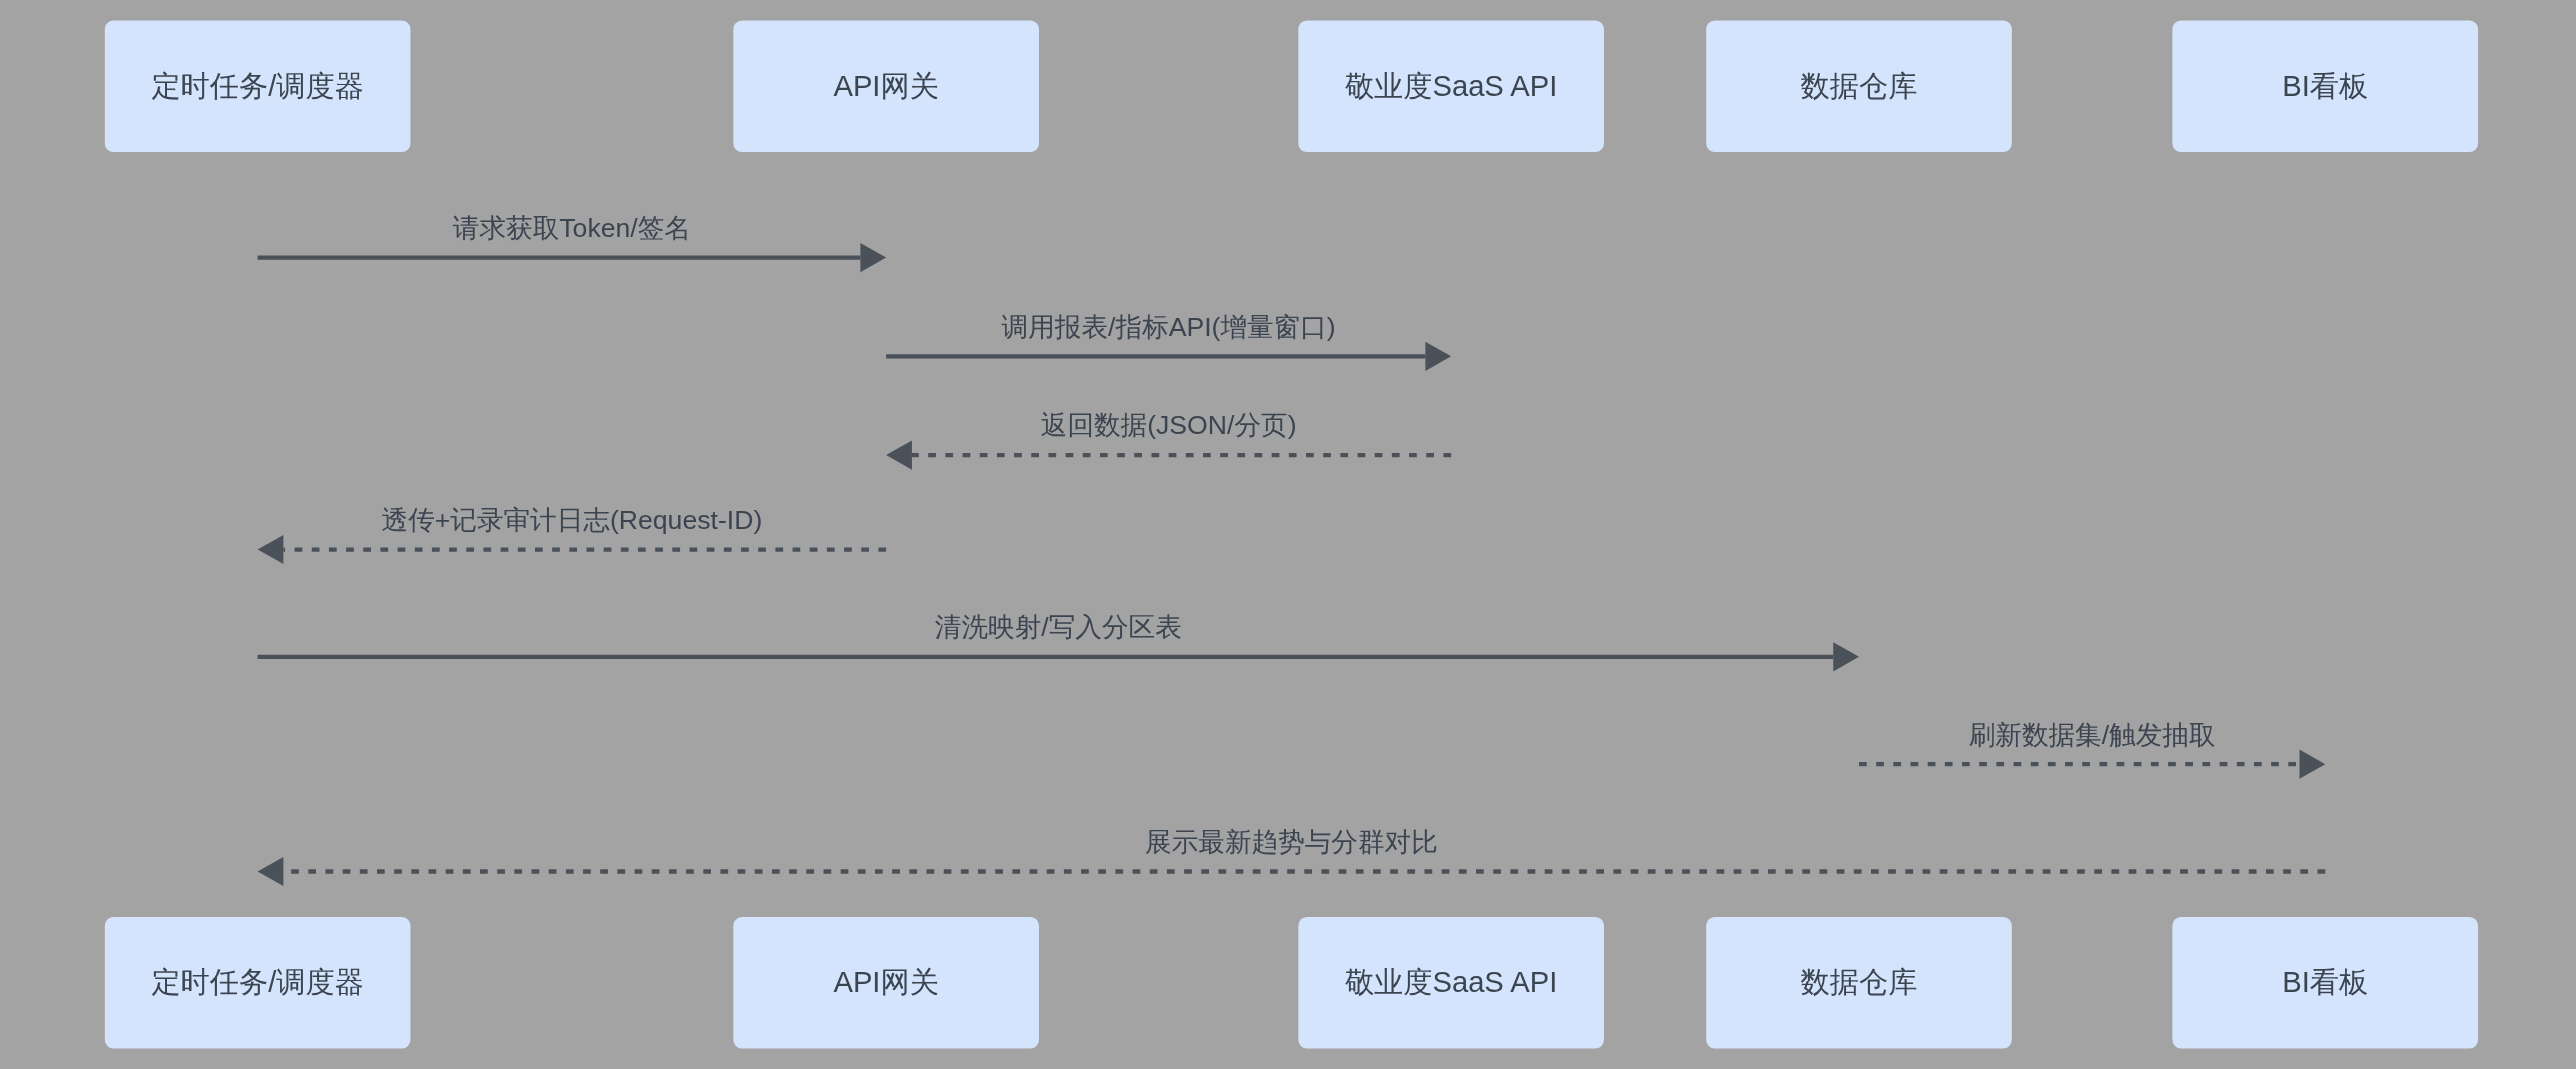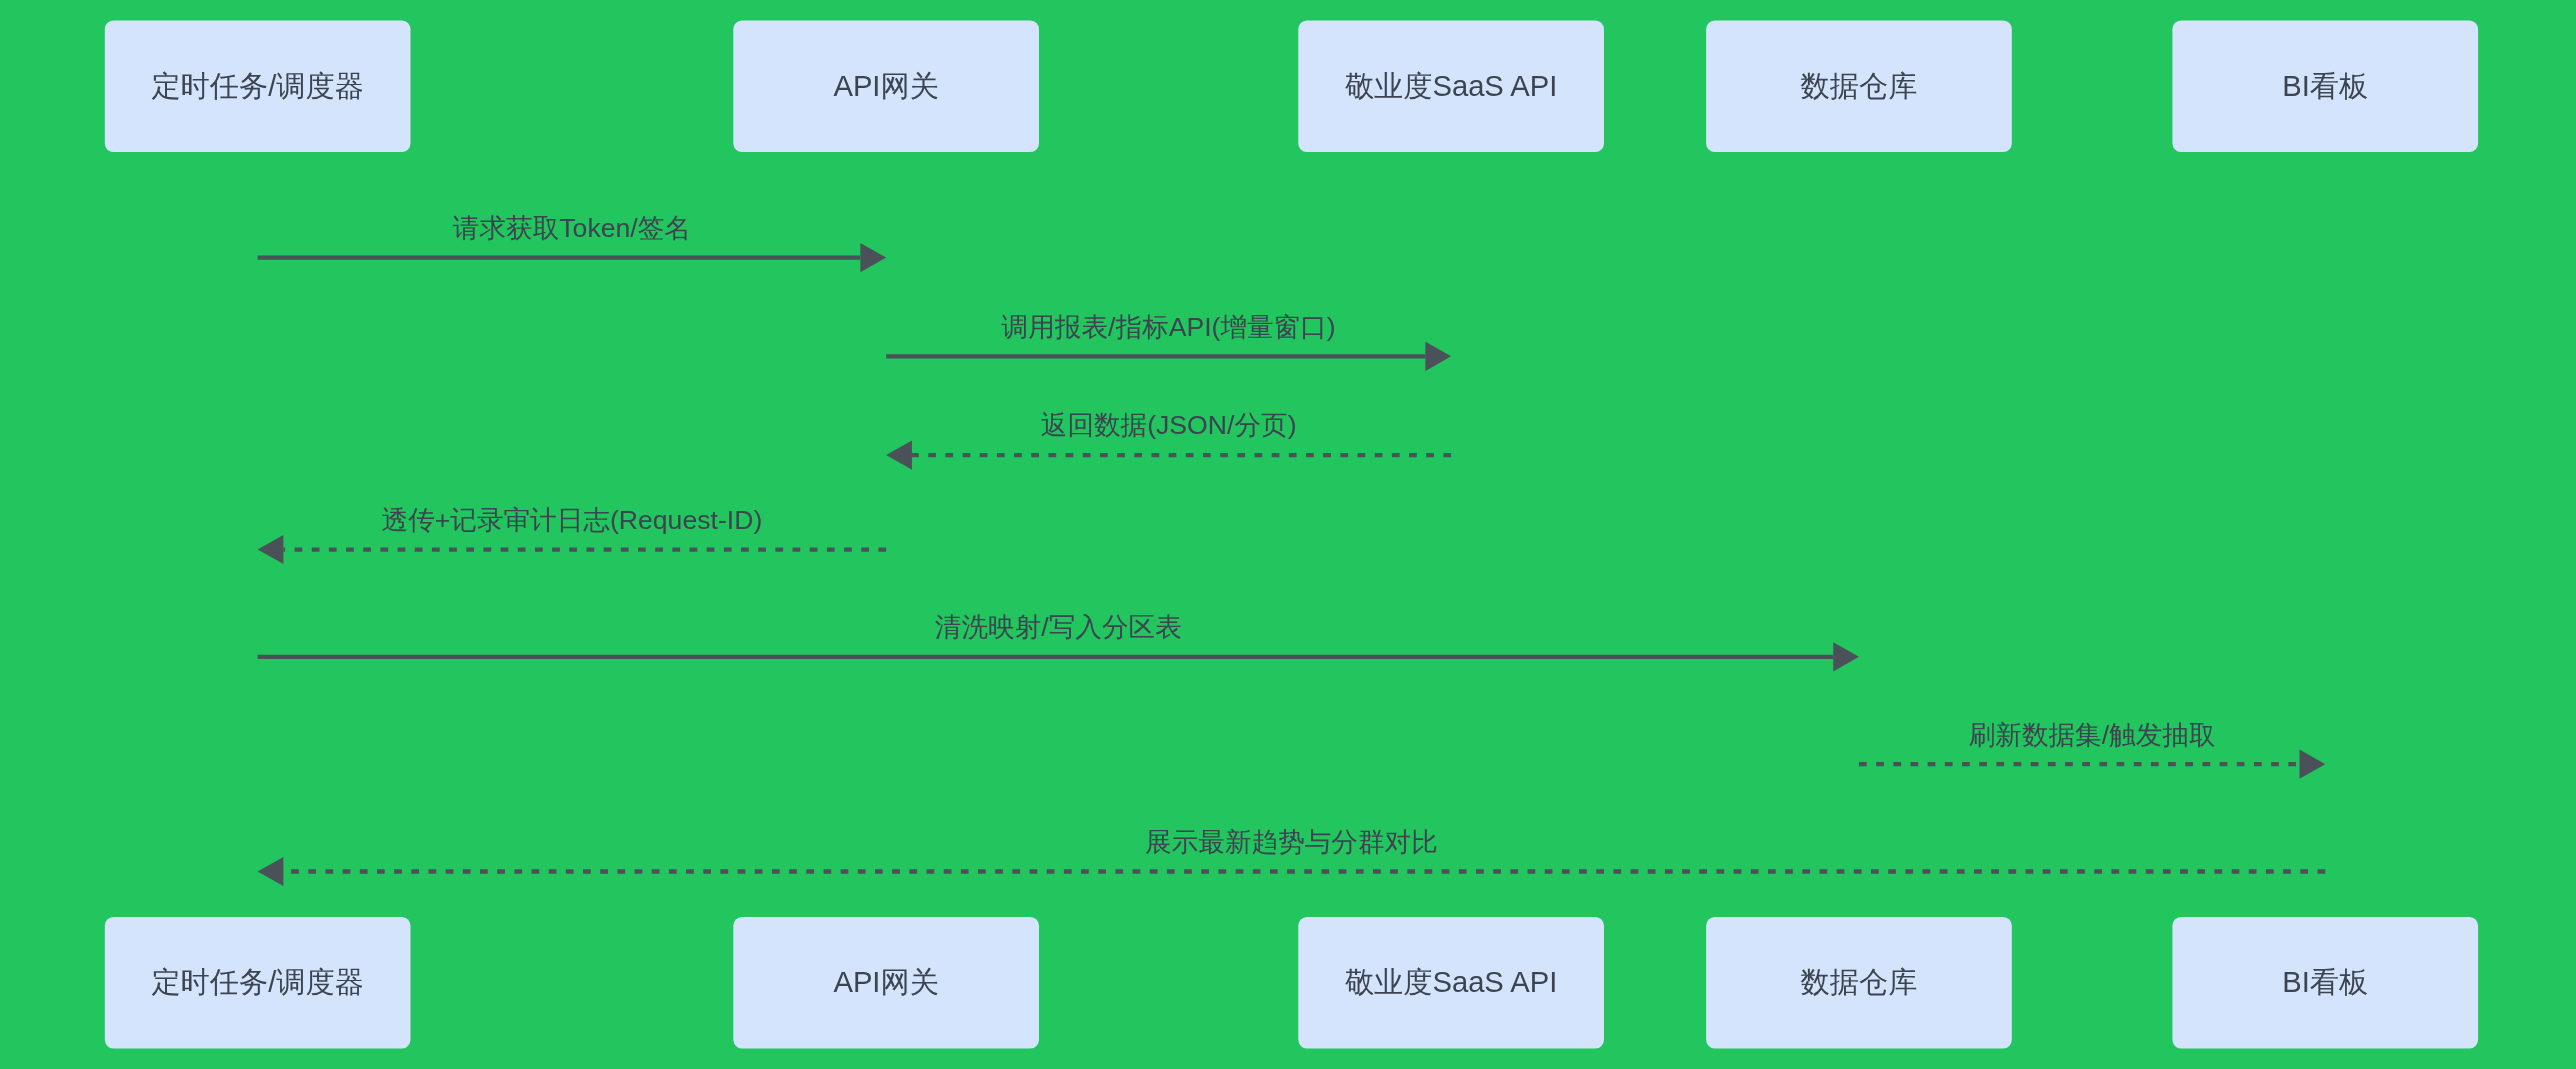--- a/index.html
+++ b/index.html
@@ -8,21 +8,21 @@
     padding: 0;
     background: #ffffff;
   }
   body {
     font-family: "Liberation Sans", "DejaVu Sans", sans-serif;
   }
   #diagram-root {
     position: relative;
     width: 2576px;
     height: 1069px;
-    background: #22c55e;
+    background: #a3a3a3;
     overflow: hidden;
   }
   svg.seq-canvas {
     display: block;
     width: 2576px;
     height: 1069px;
   }
   .participant-box {
     fill: #d4e4fd;
     stroke: none;

